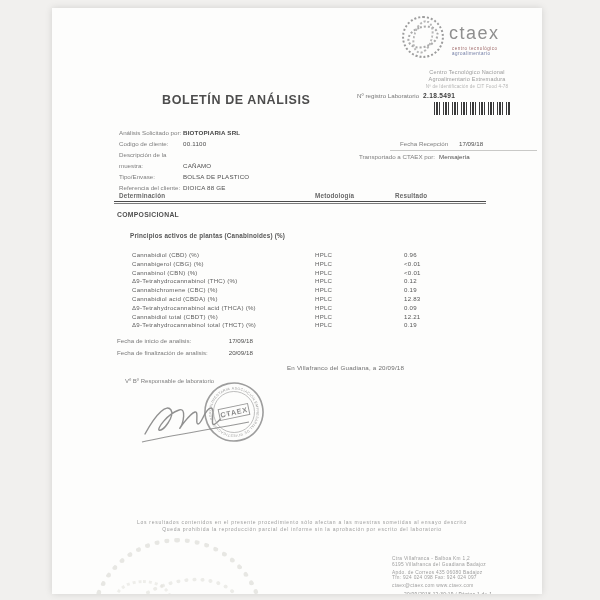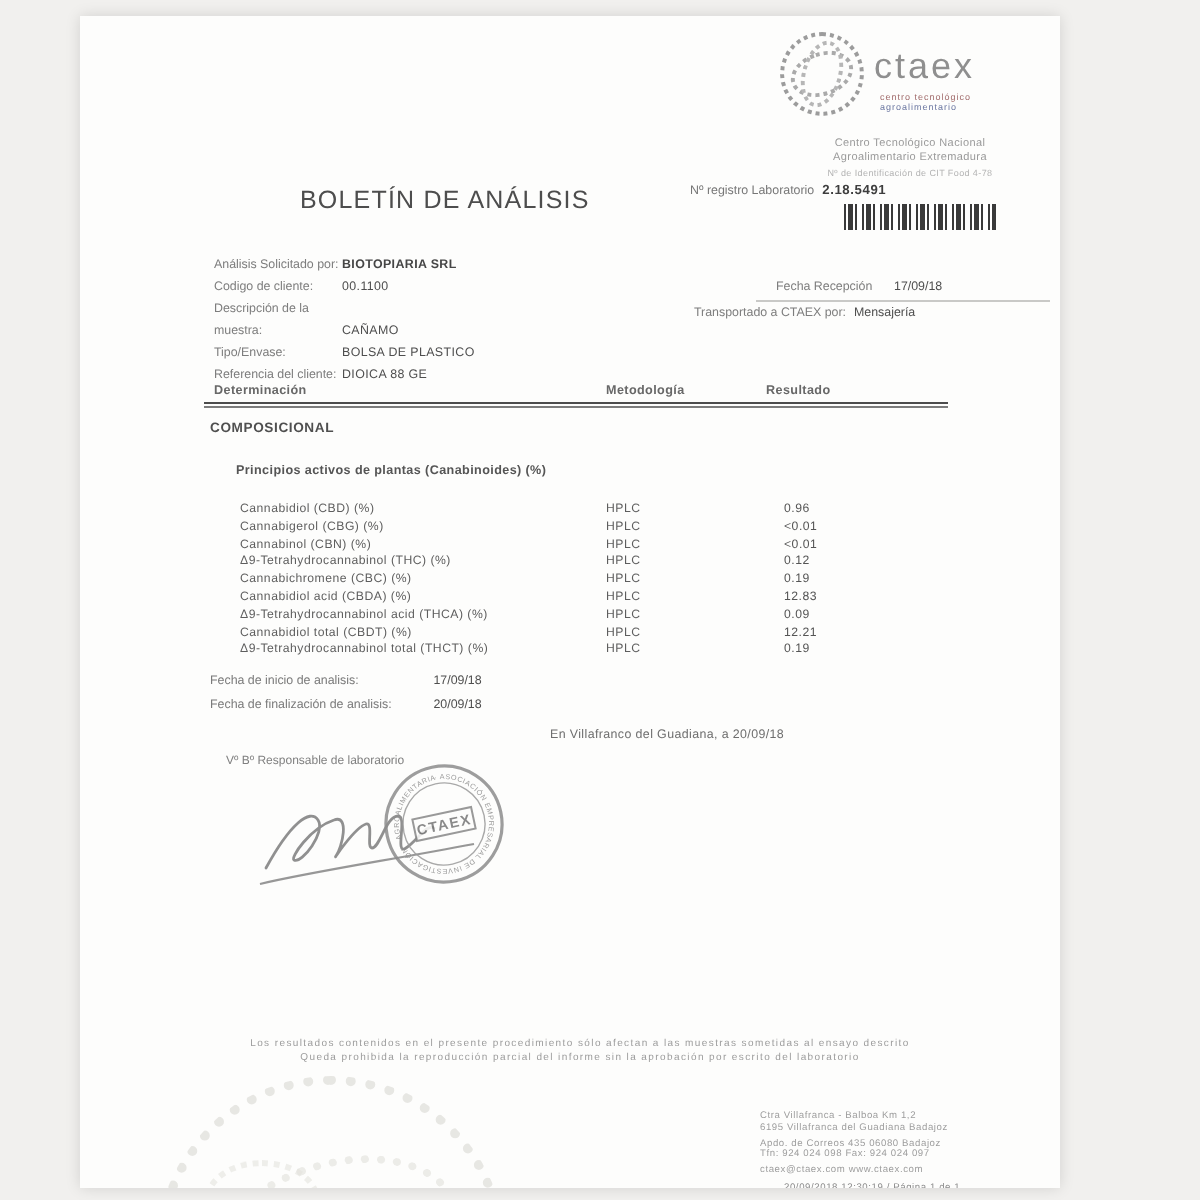--- a/index.html
+++ b/index.html
@@ -1,19 +1,19 @@
 <!DOCTYPE html>
 <html><head>
 <meta charset="utf-8">
 <style>
   * { margin:0; padding:0; box-sizing:border-box; }
   html,body { width:600px; height:600px; overflow:hidden; }
   body { background:#f1f0ee; font-family:"Liberation Sans", sans-serif; position:relative; }
 
-  .sheet { position:absolute; left:40px; top:8px; width:490px; height:586px;
+  .sheet { position:absolute; left:52px; top:8px; width:490px; height:586px;
            background:#fdfdfc; box-shadow:0 0 7px rgba(0,0,0,.13);
            overflow:hidden; color:#5a5a5a; }
   .abs { position:absolute; }
 
   
   .globe { position:absolute; left:350px; top:8px; width:42px; height:42px;
            border:2.5px dotted #9c9c9c; border-radius:50%; }
   .globe::before { content:""; position:absolute; left:3px; right:3px; top:8px; bottom:8px;
            border:2px dotted #aaa; border-radius:50%; transform:rotate(-18deg); }
   .globe::after  { content:""; position:absolute; left:9px; right:9px; top:2px; bottom:2px;
@@ -27,21 +27,21 @@
 
   
   .registry { left:305px; top:84px; font-size:6.2px; color:#777; }
   .registry b { font-size:6.6px; color:#3e3e3e; margin-left:4px; letter-spacing:.3px; }
   .barcode { left:382px; top:94px; width:76px; height:13px;
     background:repeating-linear-gradient(90deg,
       #3a3a3a 0px,#3a3a3a 1px,#fff 1px,#fff 2px,
       #3a3a3a 2px,#3a3a3a 4.5px,#fff 4.5px,#fff 5.5px,
       #3a3a3a 5.5px,#3a3a3a 6.5px,#fff 6.5px,#fff 9px); }
 
-  .title { left:70px; top:85px; font-size:12.5px; font-weight:normal;
+  .title { left:70px; top:85px; font-size:12.5px; font-weight:bold;
            color:#4d4d4d; letter-spacing:.6px;padding-left:40px; }
 
   
   .client { left:67px; top:119px; font-size:6.2px; line-height:11px; }
   .ci-label { display:inline-block; width:64px; color:#7d7d7d; }
   .ci-value { color:#4e4e4e; letter-spacing:.2px; }
   .ci-value.b { font-weight:bold; color:#464646; }
 
   
   .reception { left:307px; top:132px; width:185px; font-size:6.2px; color:#7d7d7d; height:24px; }

